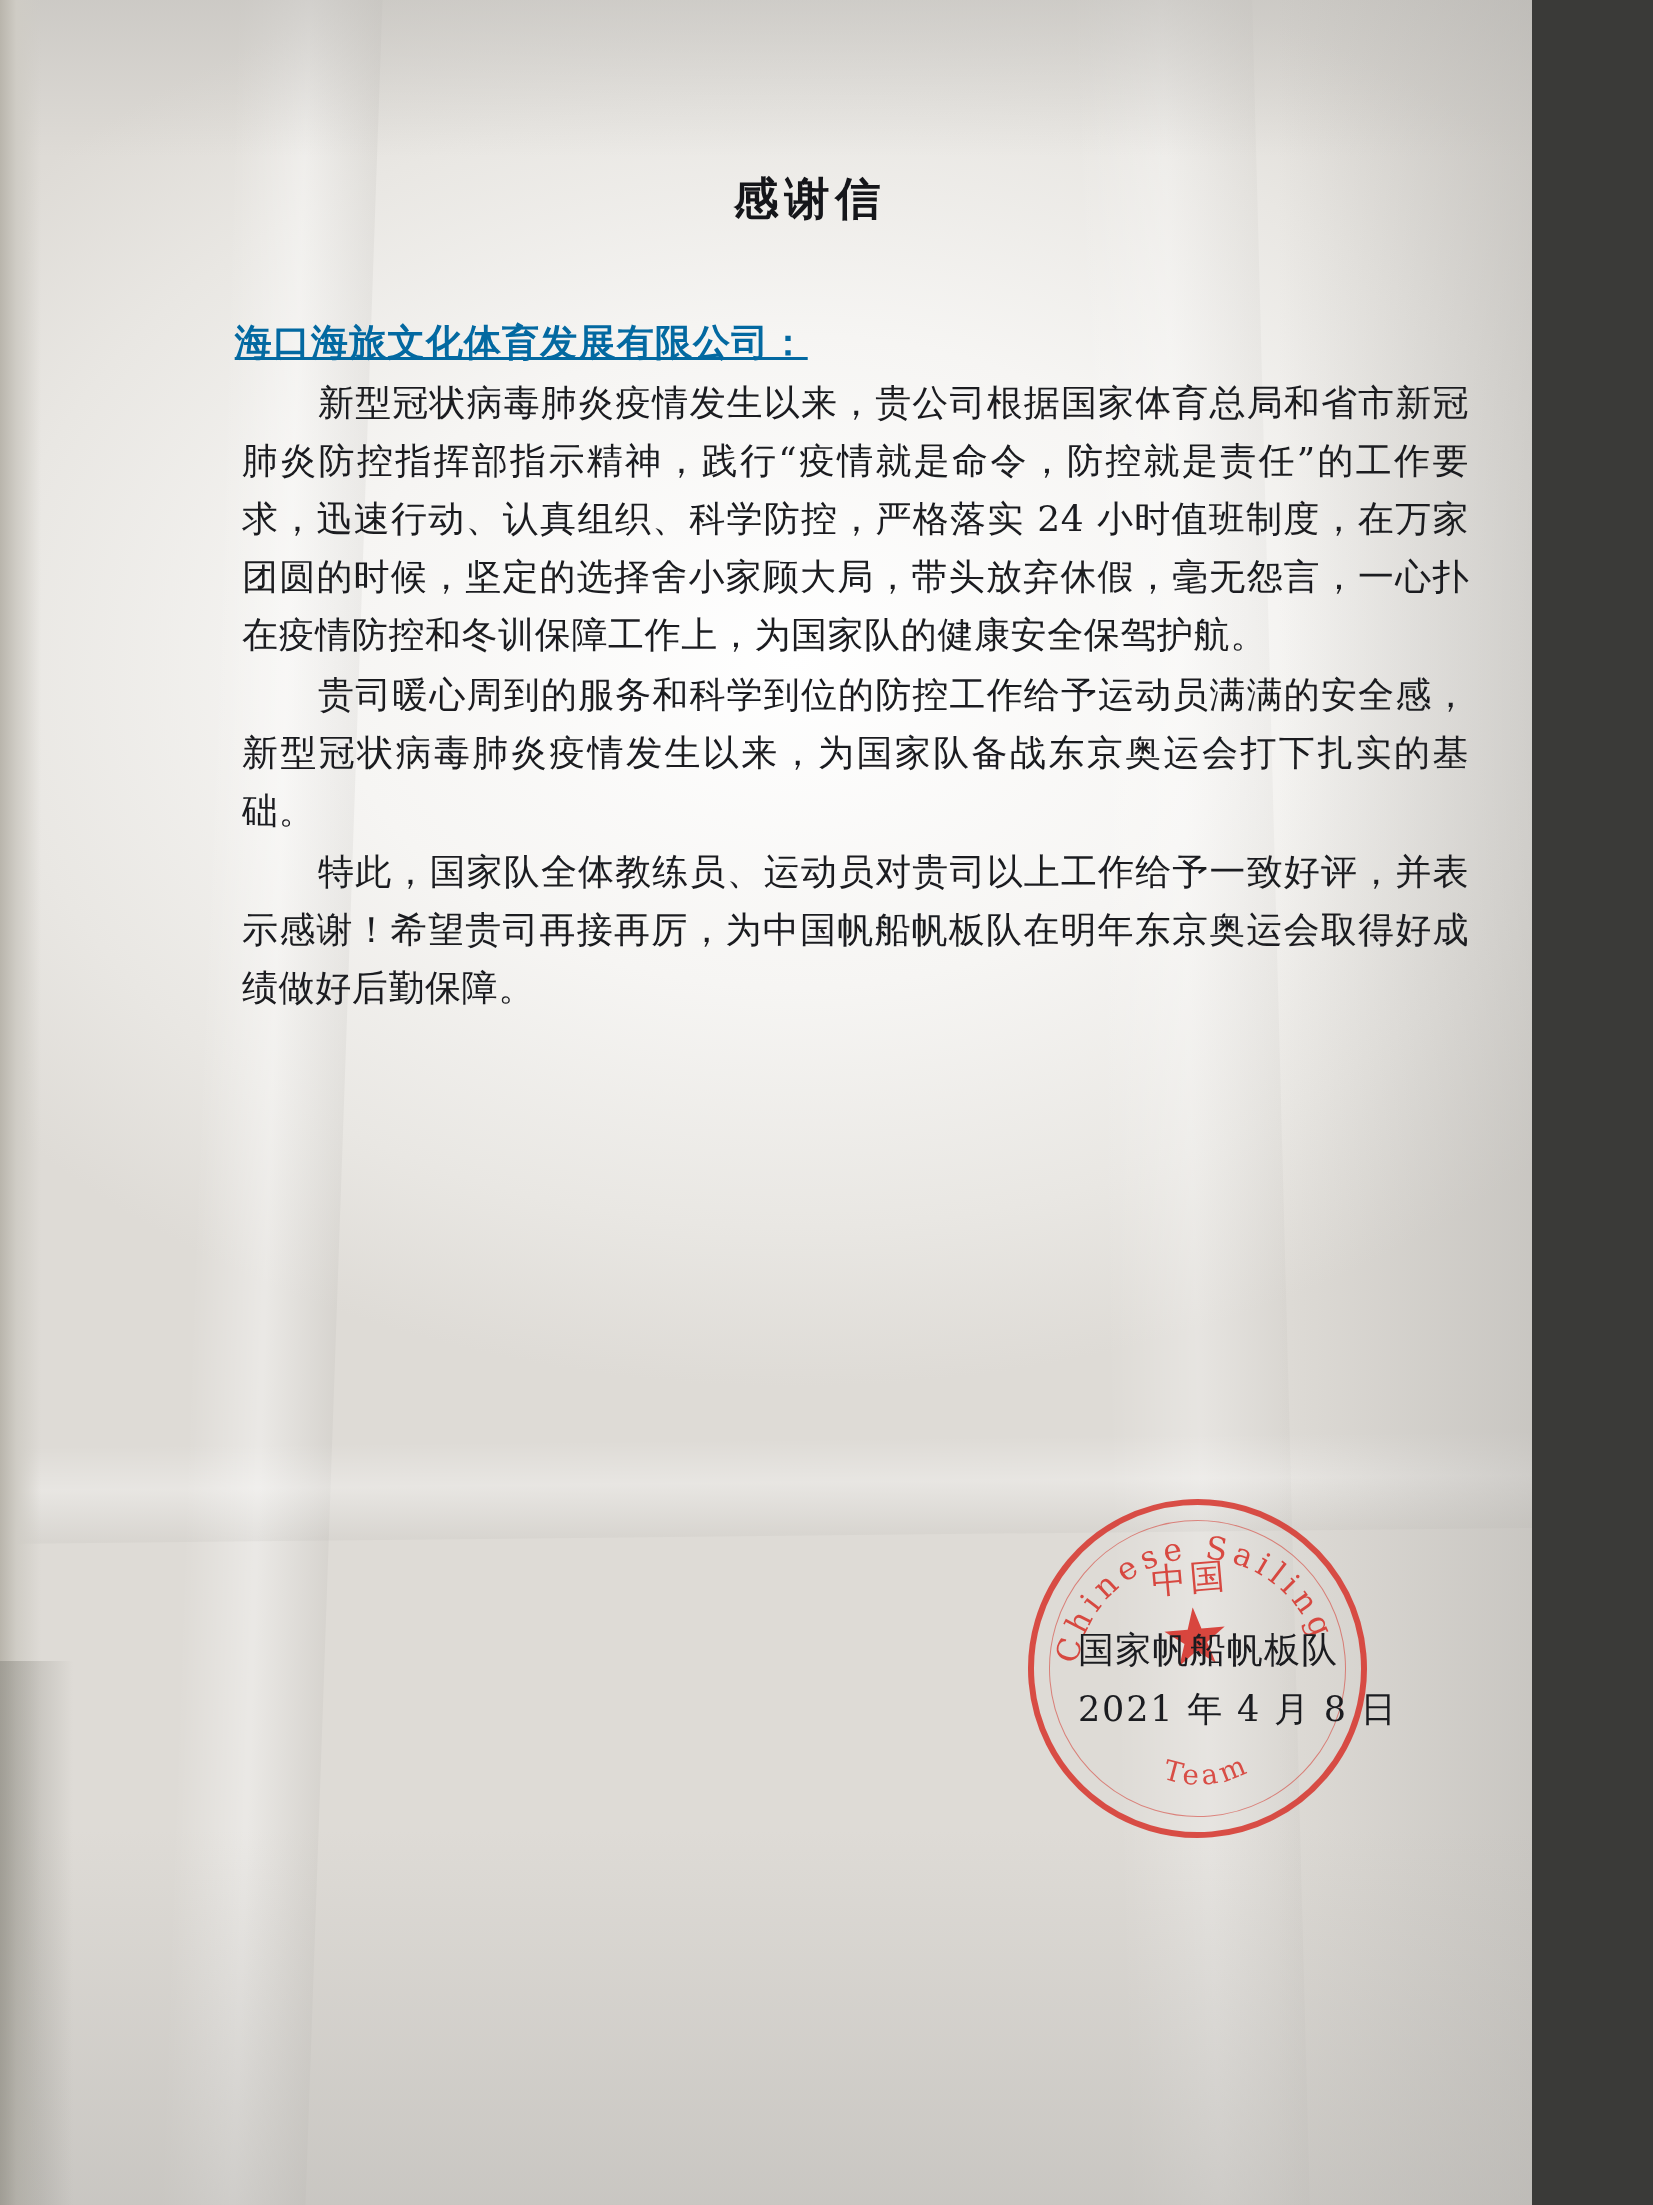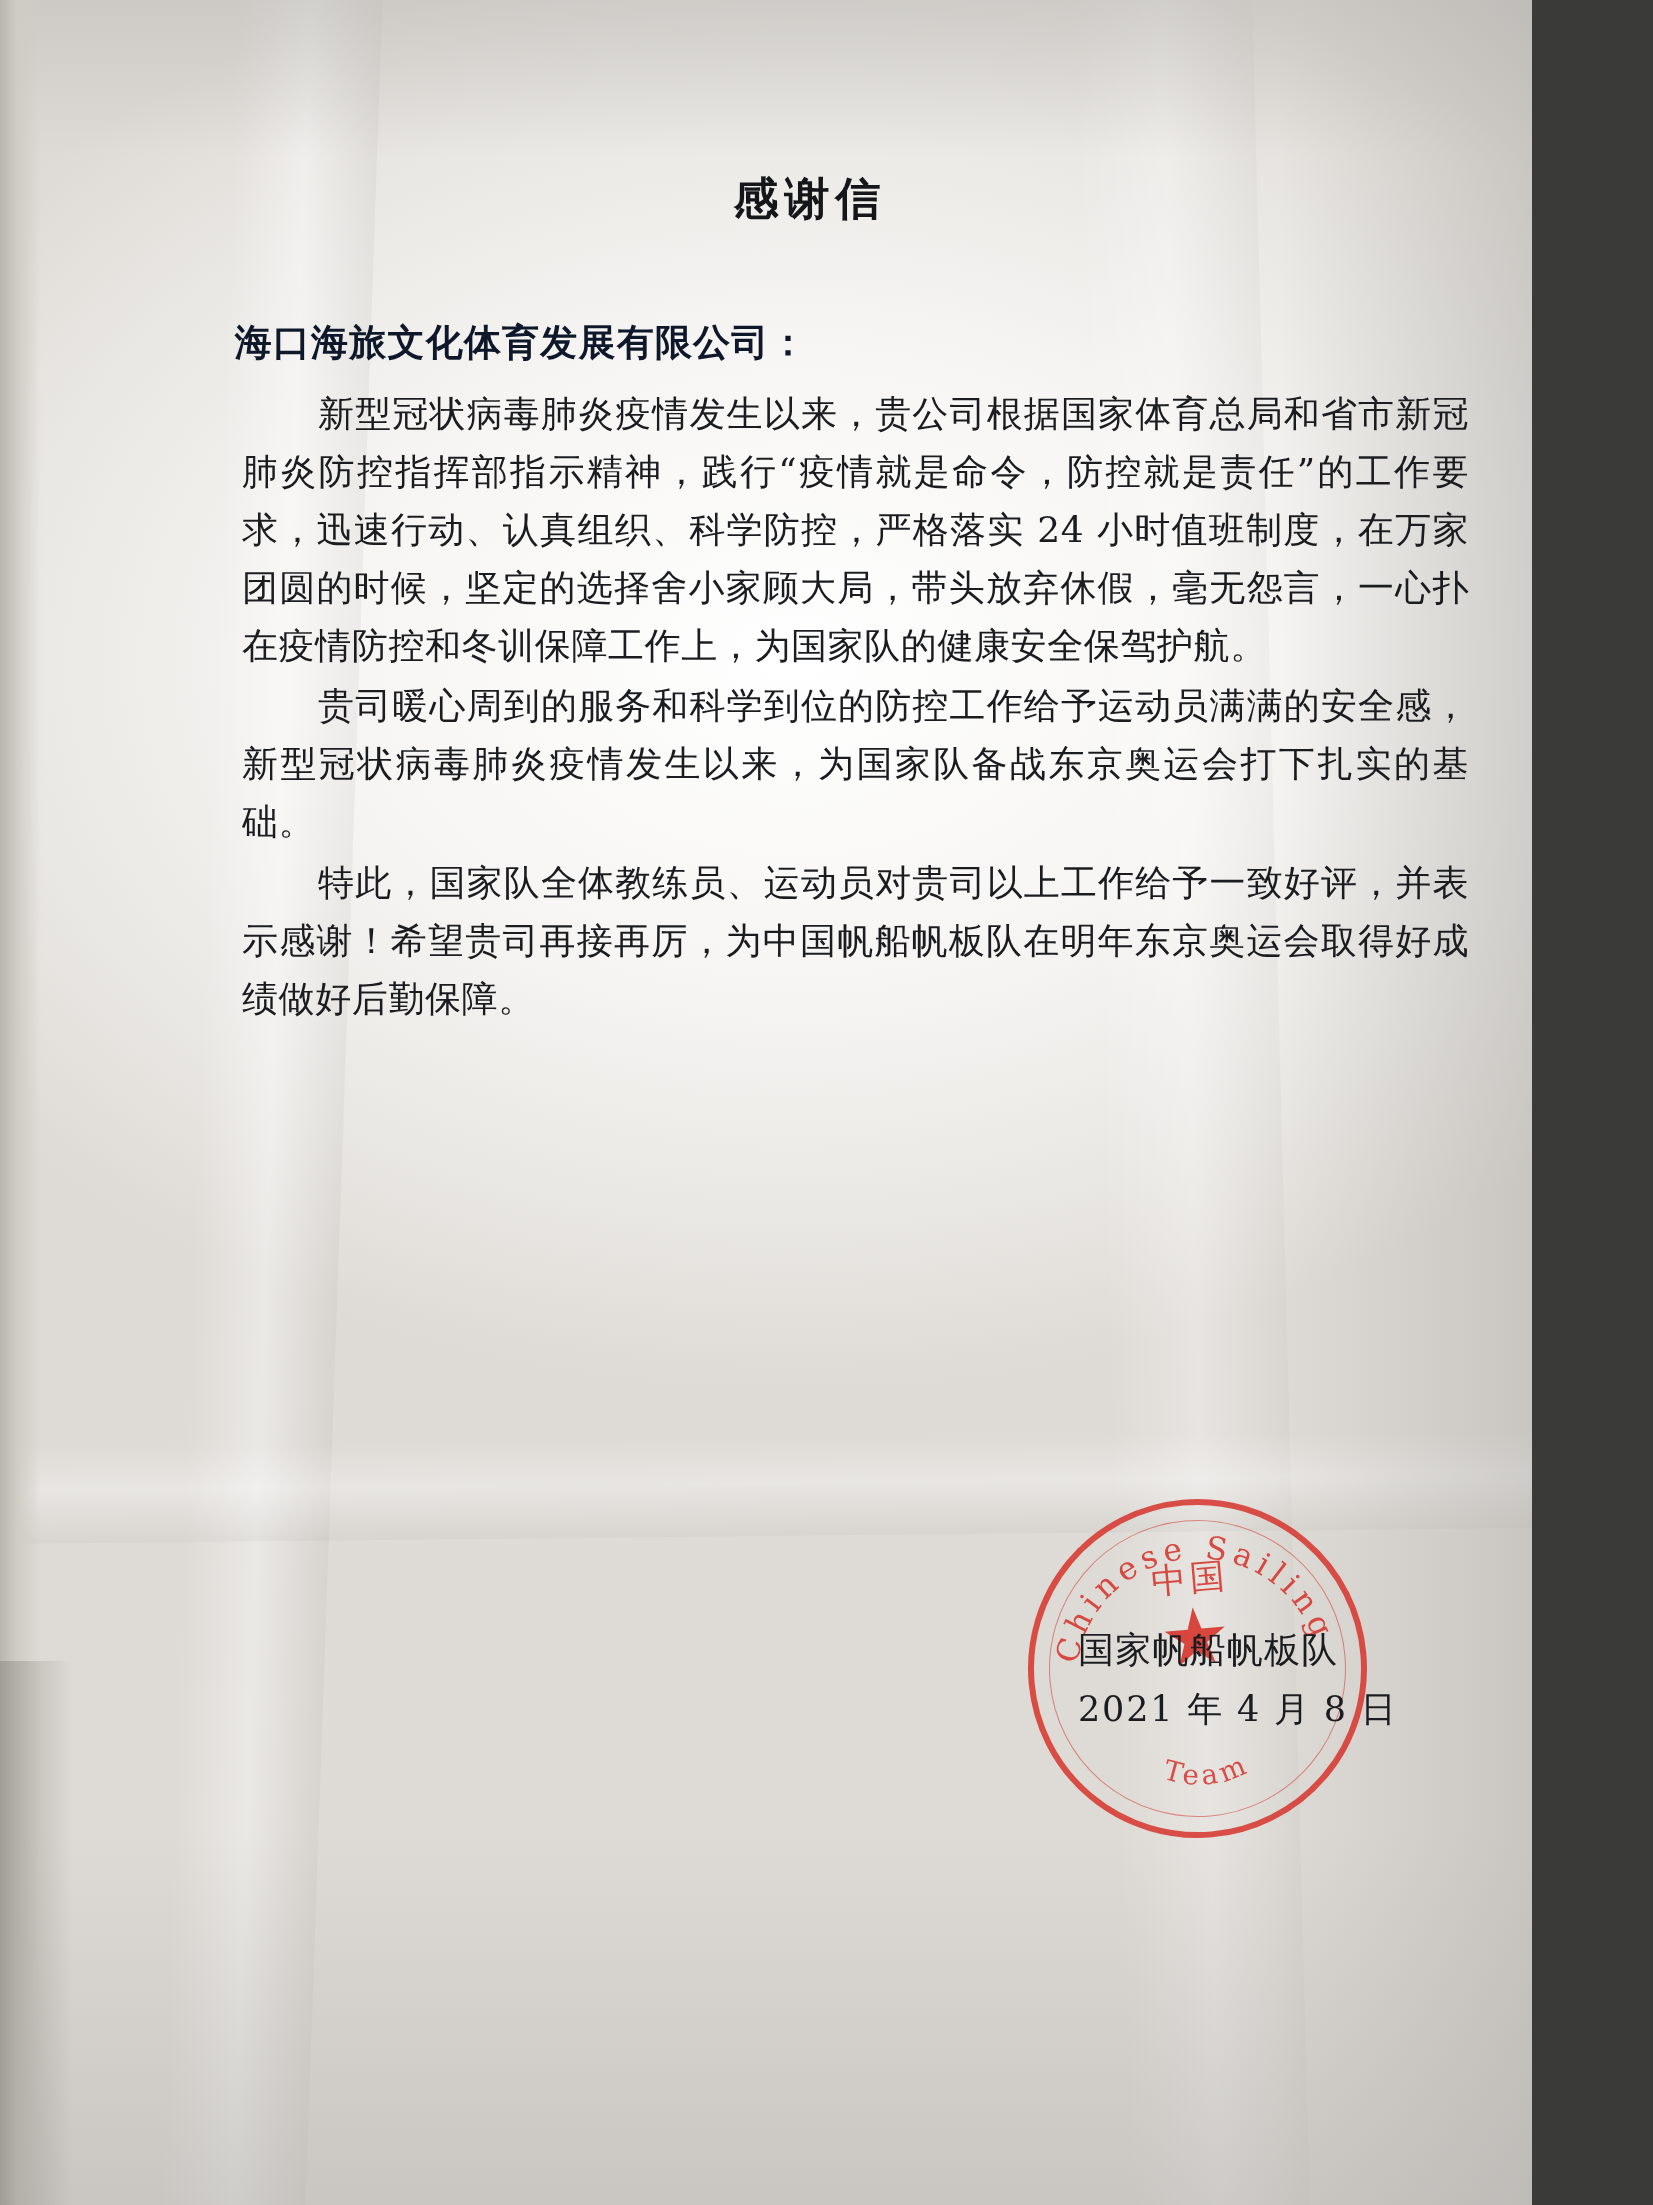--- a/index.html
+++ b/index.html
@@ -87,23 +87,24 @@
     color: #15161a;
     margin-left: -91px;
     margin-bottom: 89px;
   }
 
   .salutation {
     font-family: "DejaVu Serif", serif;
     font-weight: 700;
     font-size: 37px;
     letter-spacing: 1.2px;
-    color: #0f172a;
-    margin-bottom: 17px;
+    color: #0369a1;
+    margin-bottom: 6px;
     margin-left: -7.3px;
+    text-decoration: underline;
   }
 
   .body-para {
     font-family: "DejaVu Serif", serif;
     font-size: 36px;
     line-height: 58px;
     letter-spacing: 0.6px;
     color: #1b1c20;
     text-align: justify;
     text-justify: inter-character;

